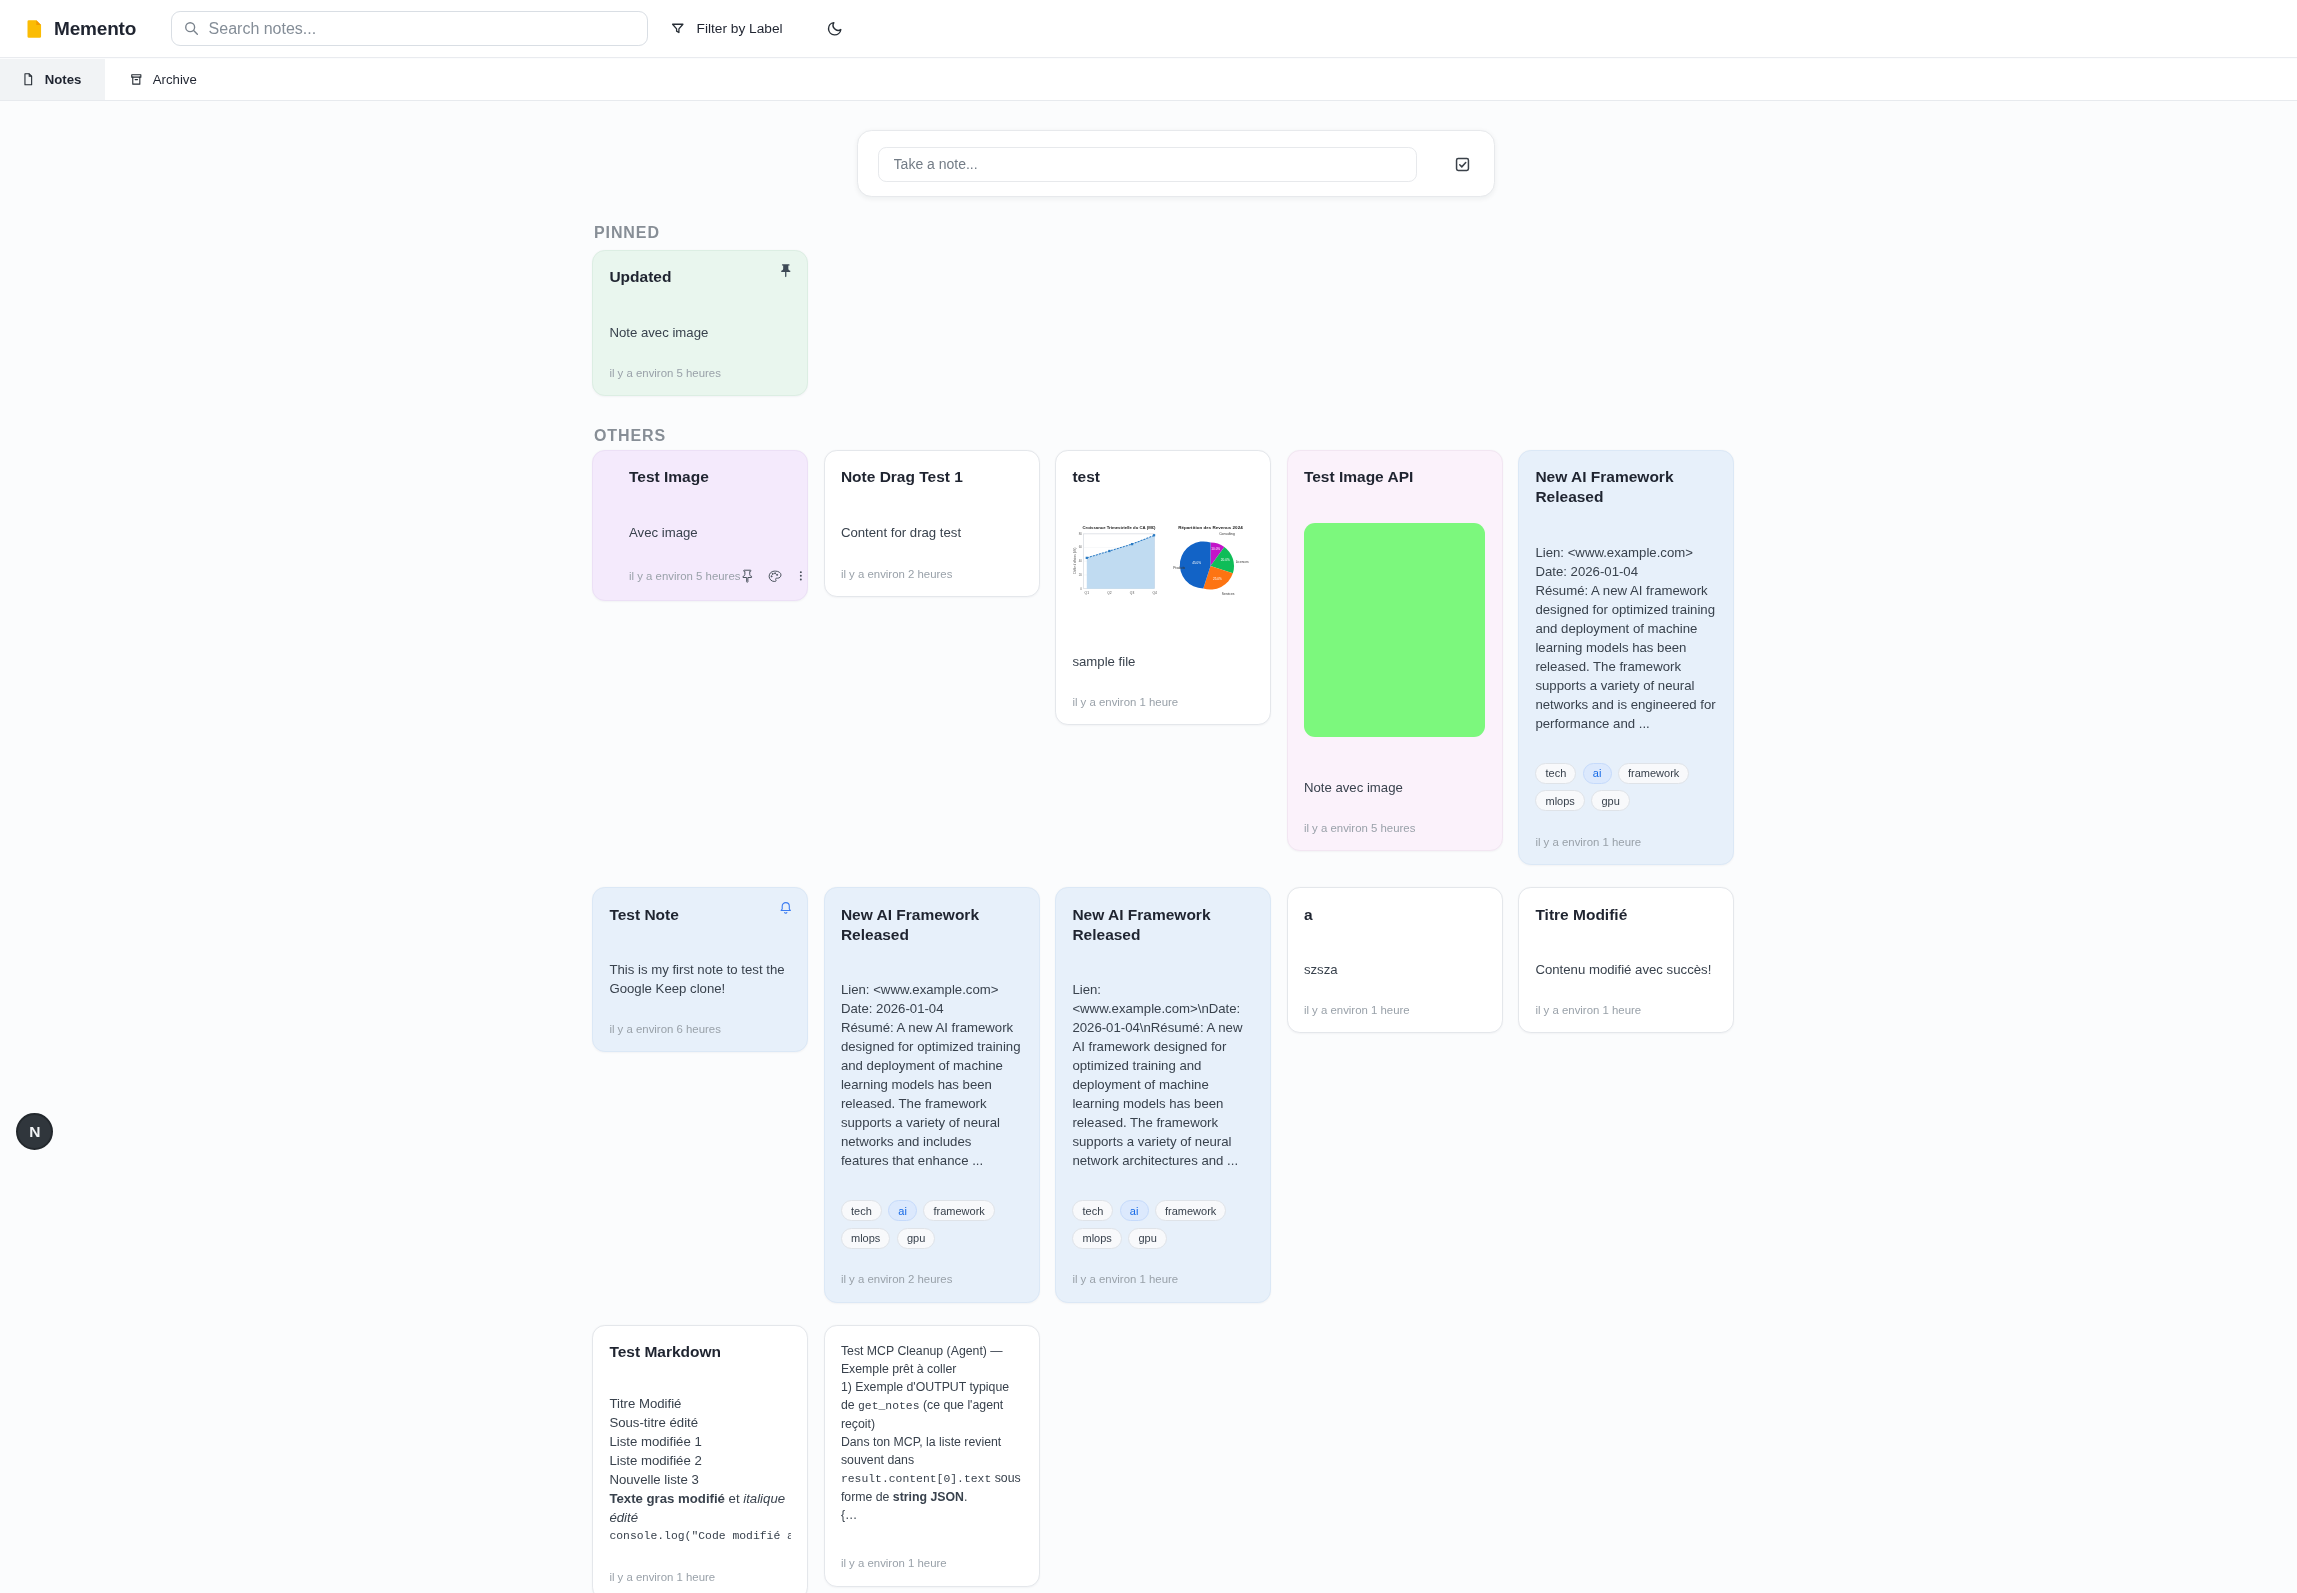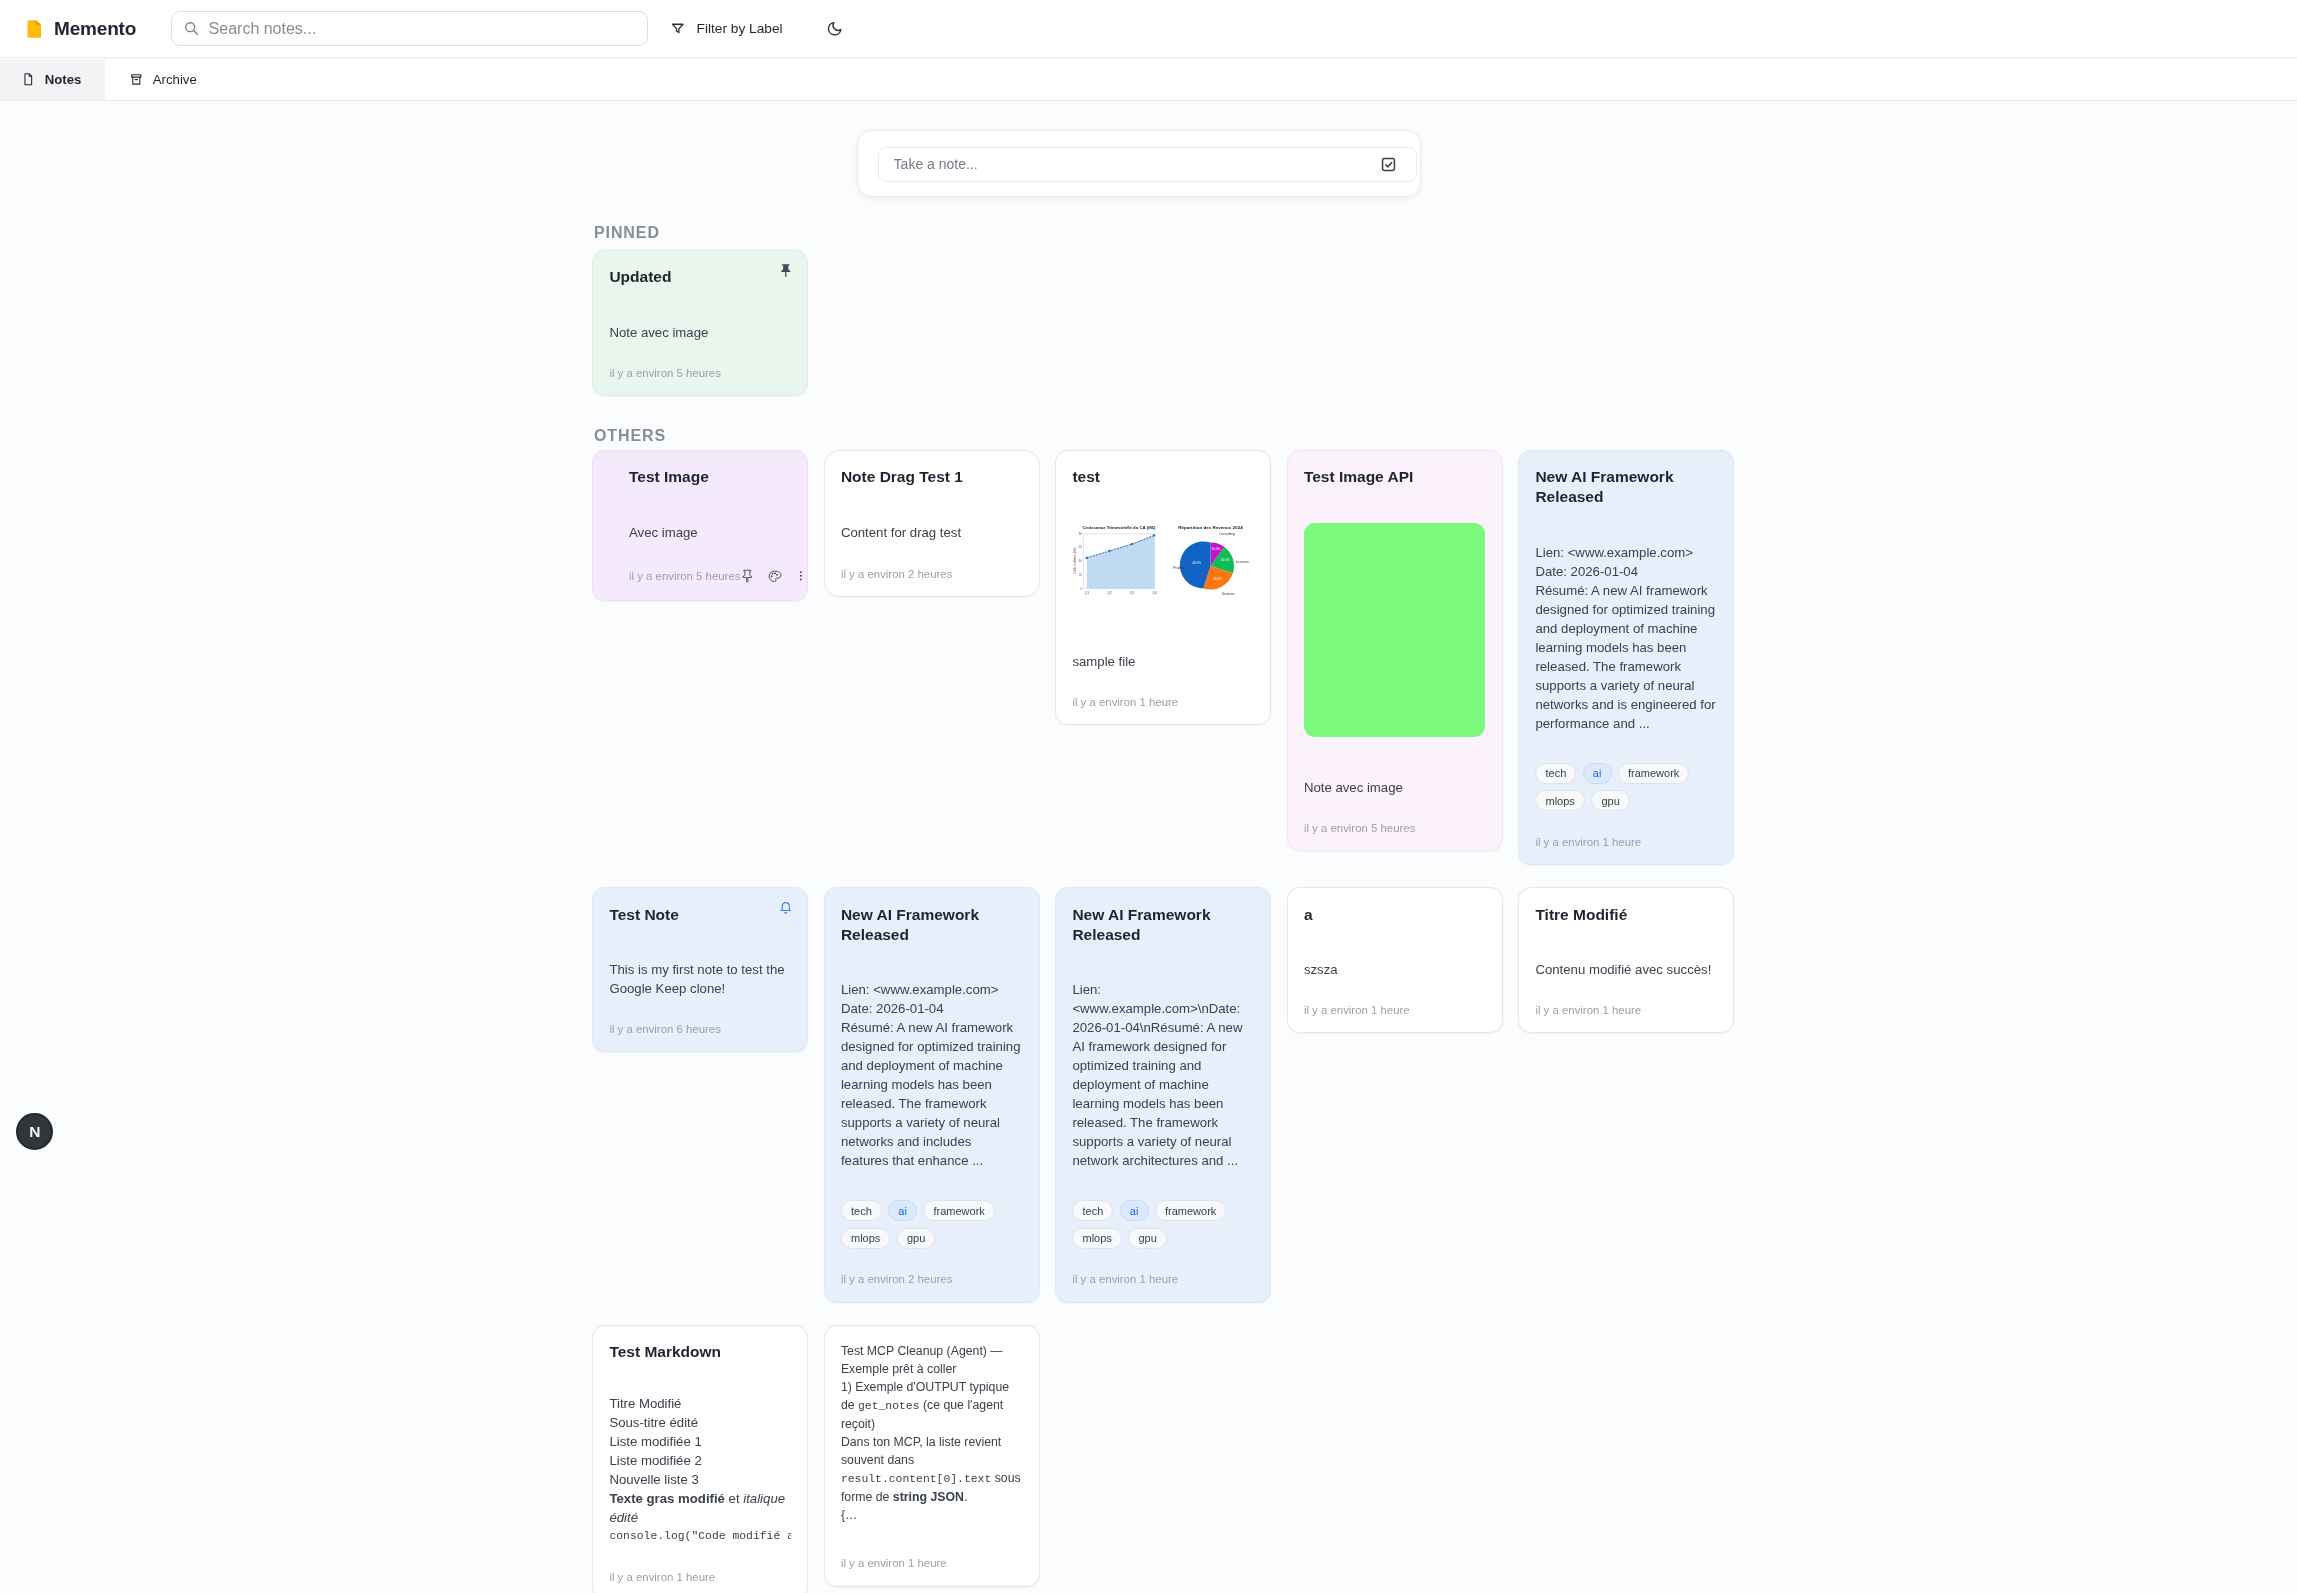--- a/index.html
+++ b/index.html
@@ -24,21 +24,21 @@
 
   
   .tabbar { position:absolute; top:59px; left:0; right:0; height:42px; background:#fff;
             border-bottom:0.9px solid #e7eaee; display:flex; align-items:stretch; }
   .tab { display:flex; align-items:center; gap:9.1px; padding:0 22px; font-size:13.2px;
          font-weight:500; cursor:pointer; }
   .tab.active { background:#f1f3f5; font-weight:600; padding:0 24px 0 21px; }
   .tab.archive { margin-left:1.8px; }
 
   
-  .composer { position:absolute; left:857px; top:130px; width:564px; height:67px; background:#fff;
+  .composer { position:absolute; left:857px; top:130px; width:638px; height:67px; background:#fff;
               border:0.9px solid #e7e9ec; border-radius:14.6px; box-shadow:0 1.8px 5.5px rgba(20,30,40,.06); }
   .composer-input { position:absolute; left:20px; top:15.5px; width:539px; height:35px;
                     border:0.9px solid #e7e9ec; border-radius:8.2px; padding:0 14.6px; font-size:14px;
                     font-family:"Liberation Sans",sans-serif; outline:none; background:#fff; }
   .composer-input::placeholder { color:#737c86; }
   .composer-check { position:absolute; right:22px; top:24px; cursor:pointer; }
 
   
   .section-label { position:absolute; font-size:16px; font-weight:700; letter-spacing:0.9px;
                    color:#878e96; }
@@ -210,21 +210,21 @@
             <svg width="13.7" height="13.7" viewBox="0 0 24 24" fill="#454e58">
               <circle cx="12" cy="5.5" r="1.7"></circle>
                 <circle cx="12" cy="12" r="1.7"></circle>
                 <circle cx="12" cy="18.5" r="1.7"></circle>
             </svg>
           </span>
         </span>
       </div>
     </article>
 
-    <article class="card" style="min-height:147px;border-radius:16px;">
+    <article class="card" style="min-height:147px;">
       <h3>Note Drag Test 1</h3>
       <p class="body">Content for drag test</p>
       <div class="time">il y a environ 2 heures</div>
     </article>
 
     <article class="card" style="min-height:270px;">
       <h3>test</h3>
       <div class="thumbs">
         <div class="thumb">
           <svg width="87" height="88" viewBox="0 0 100 97">

